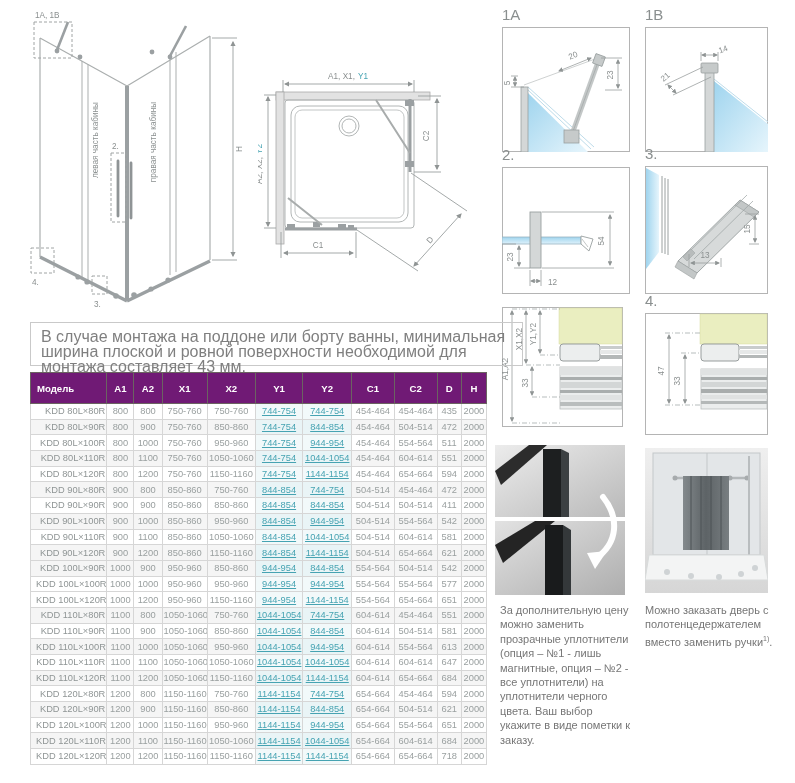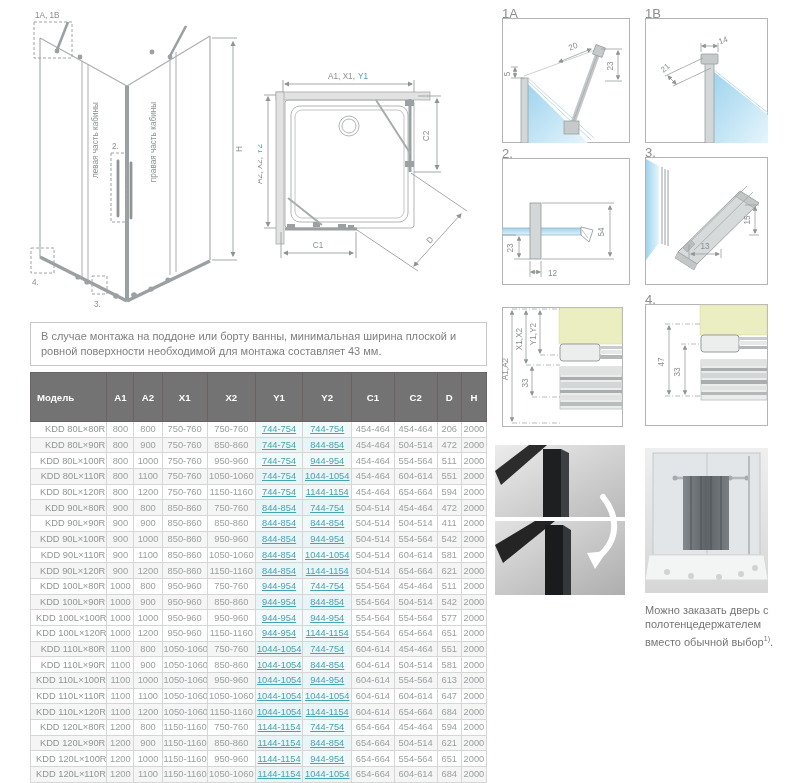--- a/index.html
+++ b/index.html
@@ -1,27 +1,27 @@
 <!DOCTYPE html>
 <html><head>
 <meta charset="utf-8">
 <style>
   html,body{margin:0;padding:0;background:#fff;}
   .page{position:relative;width:795px;height:783px;background:#fff;overflow:hidden;
         font-family:"Liberation Sans",sans-serif;border-radius:8px;}
   .abs{position:absolute;}
   svg text{font-family:"Liberation Sans",sans-serif;font-size:8.2px;fill:#8a8f8f;}
   .detail{position:absolute;}
-  .detail-label{font-size:13px;color:#8a8f8f;height:11px;margin-bottom:1px;}
-  .info-box{position:absolute;left:30px;top:322px;width:457px;height:44px;border:1px solid #c9c9c9;
-            box-sizing:border-box;padding:6px 10px;font-size:11px;line-height:15px;color:#7f7f7f;}
+  .detail-label{font-size:15px;color:#8a8f8f;height:11px;margin-bottom:10px;}
+  .info-box{position:absolute;left:30px;top:322px;width:493px;height:44px;border:1px solid #c9c9c9;
+            box-sizing:border-box;padding:6px 10px;font-size:16px;line-height:15px;color:#7f7f7f;}
   table.spec{position:absolute;left:30px;top:372px;width:457px;border-collapse:collapse;
              table-layout:fixed;font-size:9.3px;color:#9aa0a0;}
-  table.spec th{background:#737373;color:#fff;font-size:9.6px;font-weight:bold;height:16px;
-                border:1px solid #6b6361;text-align:center;padding:16px 1px;}
+  table.spec th{background:#701a75;color:#fff;font-size:9.6px;font-weight:bold;height:16px;
+                border:1px solid #6b6361;text-align:center;padding:7px 1px;}
   table.spec th.model{text-align:left;padding-left:6px;}
   table.spec td{border:1px solid #d6d6d6;text-align:center;height:14.7px;padding:0 1px;
                 white-space:nowrap;overflow:hidden;background:#fff;}
   table.spec td.model{text-align:right;padding-left:5px;color:#8f9595;}
   table.spec tr.alt td{background:#f5f5f5;}
   table.spec td.teal{color:#46a3b2;background:#f2f9fa;text-decoration:underline;}
   table.spec tr.alt td.teal{background:#e9f4f6;}
   .note{position:absolute;font-size:11px;line-height:14.4px;color:#767676;}
   .note sup{font-size:7px;}
 </style>
@@ -425,21 +425,21 @@
         <tr>
           <td class="model">KDD 80L×80R</td>
           <td>800</td>
           <td>800</td>
           <td>750-760</td>
           <td>750-760</td>
           <td class="teal">744-754</td>
           <td class="teal">744-754</td>
           <td>454-464</td>
           <td>454-464</td>
-          <td>206</td>
+          <td>435</td>
           <td>2000</td>
         </tr>
         <tr class="alt">
           <td class="model">KDD 80L×90R</td>
           <td>800</td>
           <td>900</td>
           <td>750-760</td>
           <td>850-860</td>
           <td class="teal">744-754</td>
           <td class="teal">844-854</td>
@@ -543,33 +543,20 @@
           <td class="model">KDD 90L×120R</td>
           <td>900</td>
           <td>1200</td>
           <td>850-860</td>
           <td>1150-1160</td>
           <td class="teal">844-854</td>
           <td class="teal">1144-1154</td>
           <td>504-514</td>
           <td>654-664</td>
           <td>621</td>
-          <td>2000</td>
-        </tr>
-        <tr>
-          <td class="model">KDD 100L×80R</td>
-          <td>1000</td>
-          <td>800</td>
-          <td>950-960</td>
-          <td>750-760</td>
-          <td class="teal">944-954</td>
-          <td class="teal">744-754</td>
-          <td>554-564</td>
-          <td>454-464</td>
-          <td>511</td>
           <td>2000</td>
         </tr>
         <tr class="alt">
           <td class="model">KDD 100L×90R</td>
           <td>1000</td>
           <td>900</td>
           <td>950-960</td>
           <td>850-860</td>
           <td class="teal">944-954</td>
           <td class="teal">844-854</td>
@@ -730,17 +717,20 @@
           <td class="teal">1144-1154</td>
           <td class="teal">1144-1154</td>
           <td>654-664</td>
           <td>654-664</td>
           <td>718</td>
           <td>2000</td>
         </tr>
       </tbody>
   </table>
 
+  <div class="note" style="left:500px;top:603px;width:131px">
+    <span>За дополнительную цену можно заменить прозрачные уплотнители (опция – №1 - лишь магнитные, опция – №2 - все уплотнители) на уплотнители черного цвета. Ваш выбор укажите в виде пометки к заказу.</span>
+  </div>
   <div class="note" style="left:645px;top:603px;width:133px">
-    <span>Можно заказать дверь с полотенцедержате­лем вместо обычной выбор</span><sup>1)</sup><span>.</span>
+    <span>Можно заказать дверь с полотенцедержате­лем вместо заменить ручки</span><sup>1)</sup><span>.</span>
   </div>
 
 </div>
 
 </body></html>

